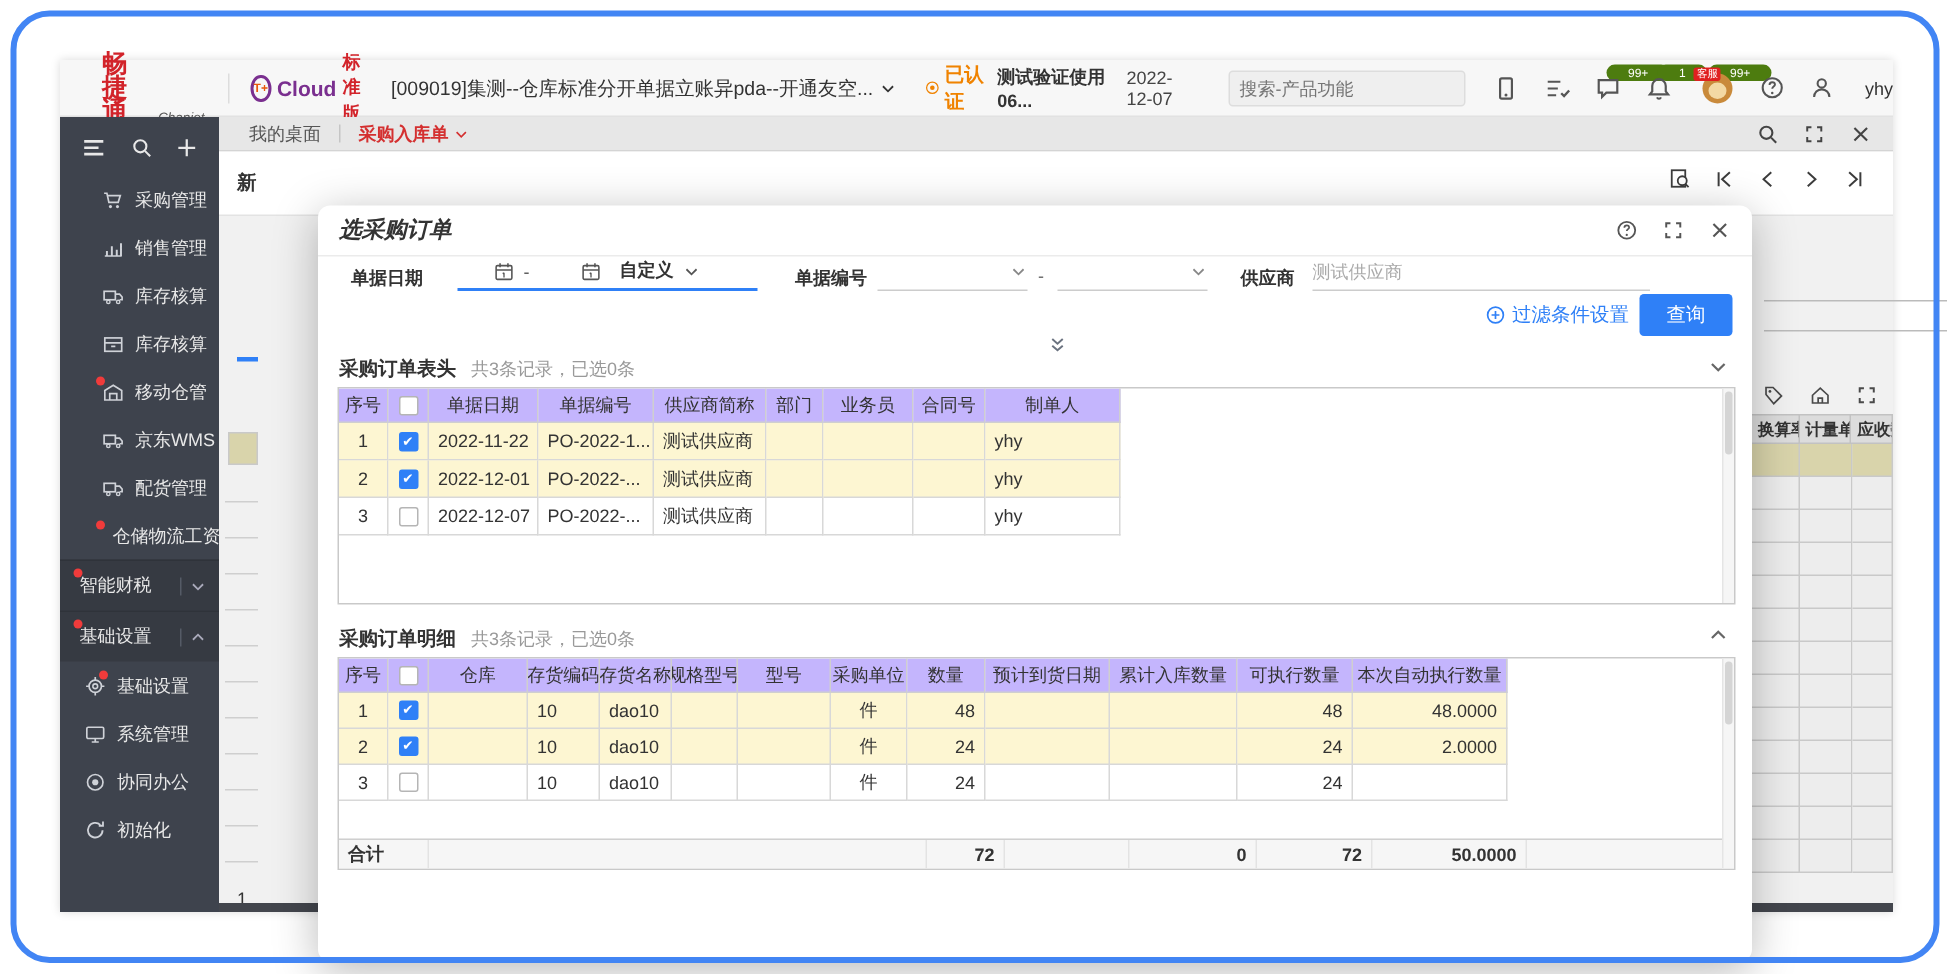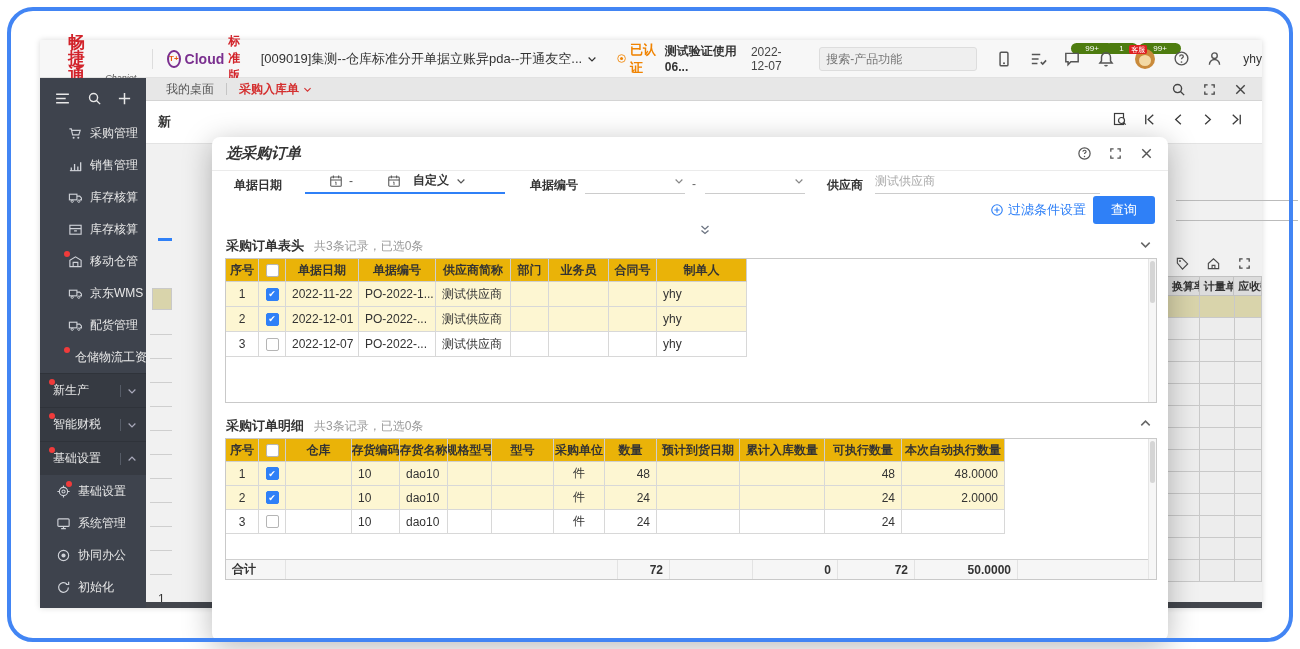--- a/index.html
+++ b/index.html
@@ -83,21 +83,21 @@
   .btn-primary { position:absolute; background:#2f80f7; color:#fff; border:none; border-radius:3px; font-size:13px; font-family:inherit; cursor:pointer; }
   .btn-ghost { position:absolute; background:#fff; color:#4a6fb5; border:1px solid #bcd0f5; border-radius:3px; font-size:13px; font-family:inherit; cursor:pointer; }
   .dbl-chev { position:absolute; left:486px; top:86px; color:#6b7380; }
   .sec-title { position:absolute; display:flex; align-items:baseline; gap:10px; }
   .sec-title .st { font-size:13px; font-weight:bold; color:#333; }
   .sec-title .sm { font-size:12px; color:#999; }
   .sec-chev { position:absolute; color:#666; }
   .gridbox { position:absolute; left:13px; width:932px; border:1px solid #c9c9c9; background:#fff; overflow:hidden; }
   .grow { display:flex; }
   .gc { border-right:1px solid #d8d8d8; border-bottom:1px solid #d8d8d8; height:100%; display:flex; align-items:center; overflow:hidden; white-space:nowrap; }
-  .ghead .gc { background:#eab308; border-right:1px solid #cfcfcf; border-bottom:1px solid #cfcfcf; font-weight:bold; justify-content:center; }
+  .ghead .gc { background:#c4b5fd; border-right:1px solid #cfcfcf; border-bottom:1px solid #cfcfcf; font-weight:normal; justify-content:center; }
   .ghead { height:23px; }
   .gbody { height:25px; }
   .gbody2 { height:24px; }
   .sel .gc { background:#fdf6d2; }
   .al { justify-content:flex-start; padding:0 6px; }
   .ac { justify-content:center; }
   .ar { justify-content:flex-end; padding:0 6px; }
   .t1 .co0{width:33px}.t1 .co1{width:27px}.t1 .co2{width:73px}.t1 .co3{width:77px}.t1 .co4{width:75px}.t1 .co5{width:38px}.t1 .co6{width:60px}.t1 .co7{width:48px}.t1 .co8{width:90px}
   .t2 .cd0{width:33px}.t2 .cd1{width:27px}.t2 .cd2{width:66px}.t2 .cd3{width:48px}.t2 .cd4{width:48px}.t2 .cd5{width:44px}.t2 .cd6{width:62px}.t2 .cd7{width:51px}.t2 .cd8{width:52px}.t2 .cd9{width:83px}.t2 .cd10{width:85px}.t2 .cd11{width:77px}.t2 .cd12{width:103px}
   .cb { width:13px; height:13px; border:1px solid #b5b5b5; border-radius:2px; background:#fff; display:inline-flex; align-items:center; justify-content:center; font-size:9px; color:#fff; }
@@ -388,29 +388,20 @@
         </div>
       <div class="sb-item">
           <span class="icon-dot"></span>
           <svg class="i" width="15" height="15" style="color:#cfd2d8">
             <use href="#s-coin"></use>
           </svg>
           <span class="lbl">仓储物流工资</span>
         </div>
 
       <div class="sb-group">
-          <span class="lbl" style="position:relative"><span class="dot show"></span><span>新生产</span></span>
-          <span class="gchev">
-            <span class="bar"></span>
-            <svg class="i" width="12" height="12">
-              <use href="#s-chevd"></use>
-            </svg>
-          </span>
-        </div>
-      <div class="sb-group">
           <span class="lbl" style="position:relative"><span class="dot show"></span><span>智能财税</span></span>
           <span class="gchev">
             <span class="bar"></span>
             <svg class="i" width="12" height="12">
               <use href="#s-chevd"></use>
             </svg>
           </span>
         </div>
       <div class="sb-group">
           <span class="lbl" style="position:relative"><span class="dot show"></span><span>基础设置</span></span>

